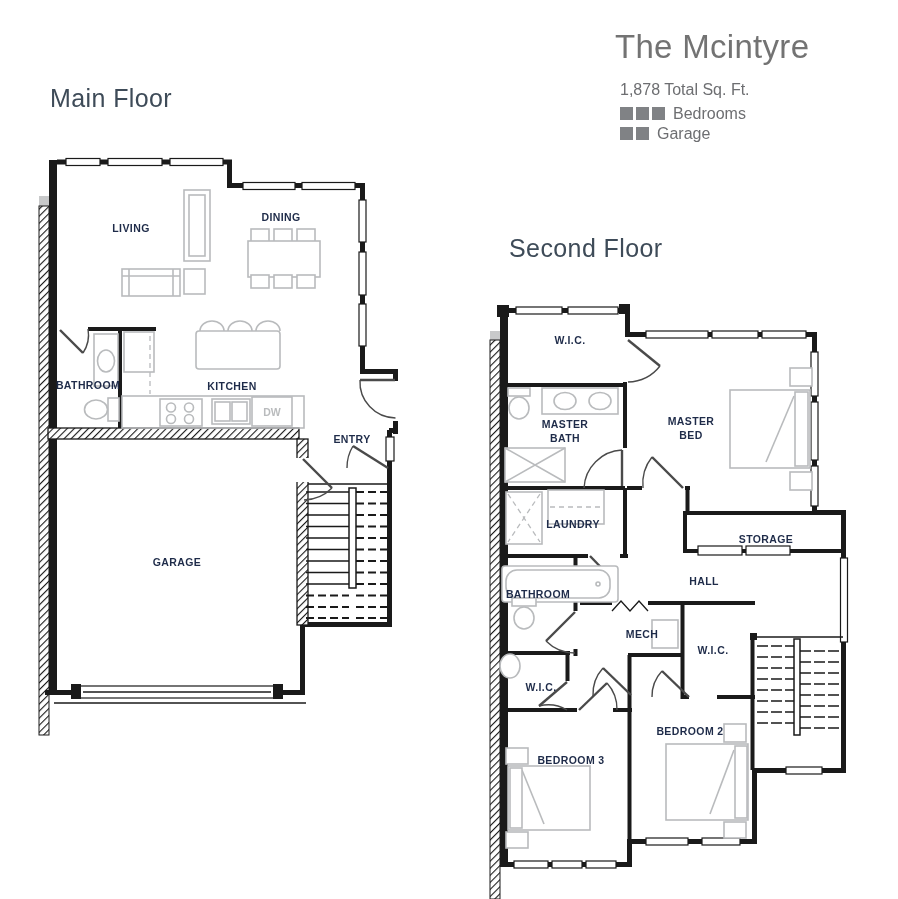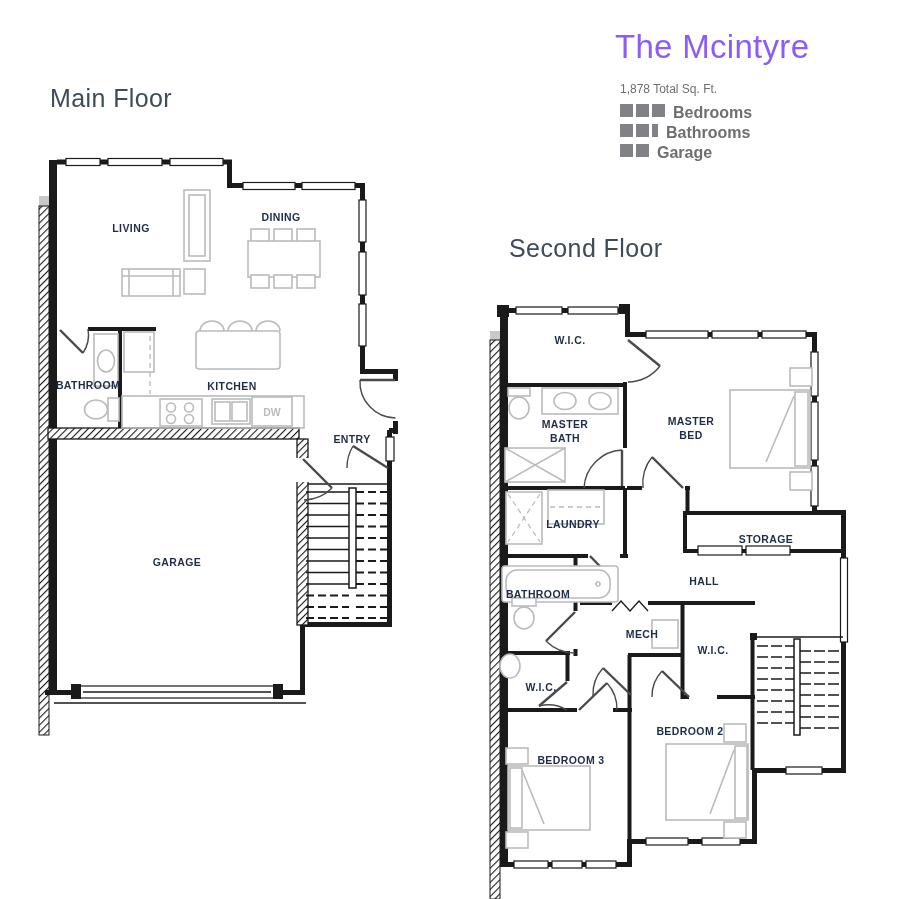--- a/index.html
+++ b/index.html
@@ -1,23 +1,23 @@
 <!DOCTYPE html>
 <html><head>
 <meta charset="utf-8">
 <style>
   html,body{margin:0;padding:0;background:#fff;}
   body{width:898px;height:899px;font-family:"Liberation Sans",sans-serif;position:relative;overflow:hidden;}
   .page{position:absolute;inset:0;background:#fff;}
   .floor-title{position:absolute;font-size:25px;color:#3e4b58;letter-spacing:.4px;}
   .header{position:absolute;left:615px;top:28px;width:275px;}
-  .plan-name{font-size:33px;color:#8b5cf6;letter-spacing:.3px;white-space:nowrap;}
-  .specs{margin-top:13px;margin-left:5px;color:#6d6e71;font-size:12px;line-height:21px;}
+  .plan-name{font-size:33px;color:#737373;letter-spacing:.3px;white-space:nowrap;}
+  .specs{margin-top:13px;margin-left:5px;color:#6d6e71;font-size:16px;line-height:21px;}
   .legend{margin-top:4px;margin-left:5px;}
-  .legend-row{display:flex;align-items:flex-start;height:19px;margin-top:1px;font-weight:bold;}
+  .legend-row{display:flex;align-items:center;height:19px;margin-top:1px;}
   .sq{width:13px;height:13px;background:#808285;margin-right:3px;flex:0 0 auto;}
   .sq.half{width:6px;}
   .legend-label{color:#6d6e71;font-size:16px;margin-left:5px;}
   svg{position:absolute;}
   .w5{stroke:#1a1a1a;stroke-width:5;fill:none;}
   .w4{stroke:#1a1a1a;stroke-width:4;fill:none;}
   .thin{stroke:#1a1a1a;stroke-width:1.3;fill:none;}
   .win{fill:#fff;stroke:#1a1a1a;stroke-width:1.2;}
   .blk{fill:#1a1a1a;}
   .gray{fill:#c8c9ca;}
@@ -49,26 +49,20 @@
     <div class="legend">
       <div class="legend-row">
         <div class="sq"></div>
         <div class="sq"></div>
         <div class="sq"></div>
         <span class="legend-label">Bedrooms</span>
       </div>
       <div class="legend-row">
         <div class="sq"></div>
         <div class="sq"></div>
-        <div class="sq half"></div>
-        <span class="legend-label">Bathrooms</span>
-      </div>
-      <div class="legend-row">
-        <div class="sq"></div>
-        <div class="sq"></div>
         <span class="legend-label">Garage</span>
       </div>
     </div>
   </div>
 
   <svg style="left:30px;top:140px;" width="380" height="680" viewBox="30 140 380 680">
     <defs>
       <pattern id="hp" width="5" height="5" patternUnits="userSpaceOnUse" patternTransform="rotate(45)">
         <rect width="5" height="5" fill="#fff"></rect>
         <line x1="0" y1="0" x2="0" y2="5" stroke="#1a1a1a" stroke-width="2.2"></line>

